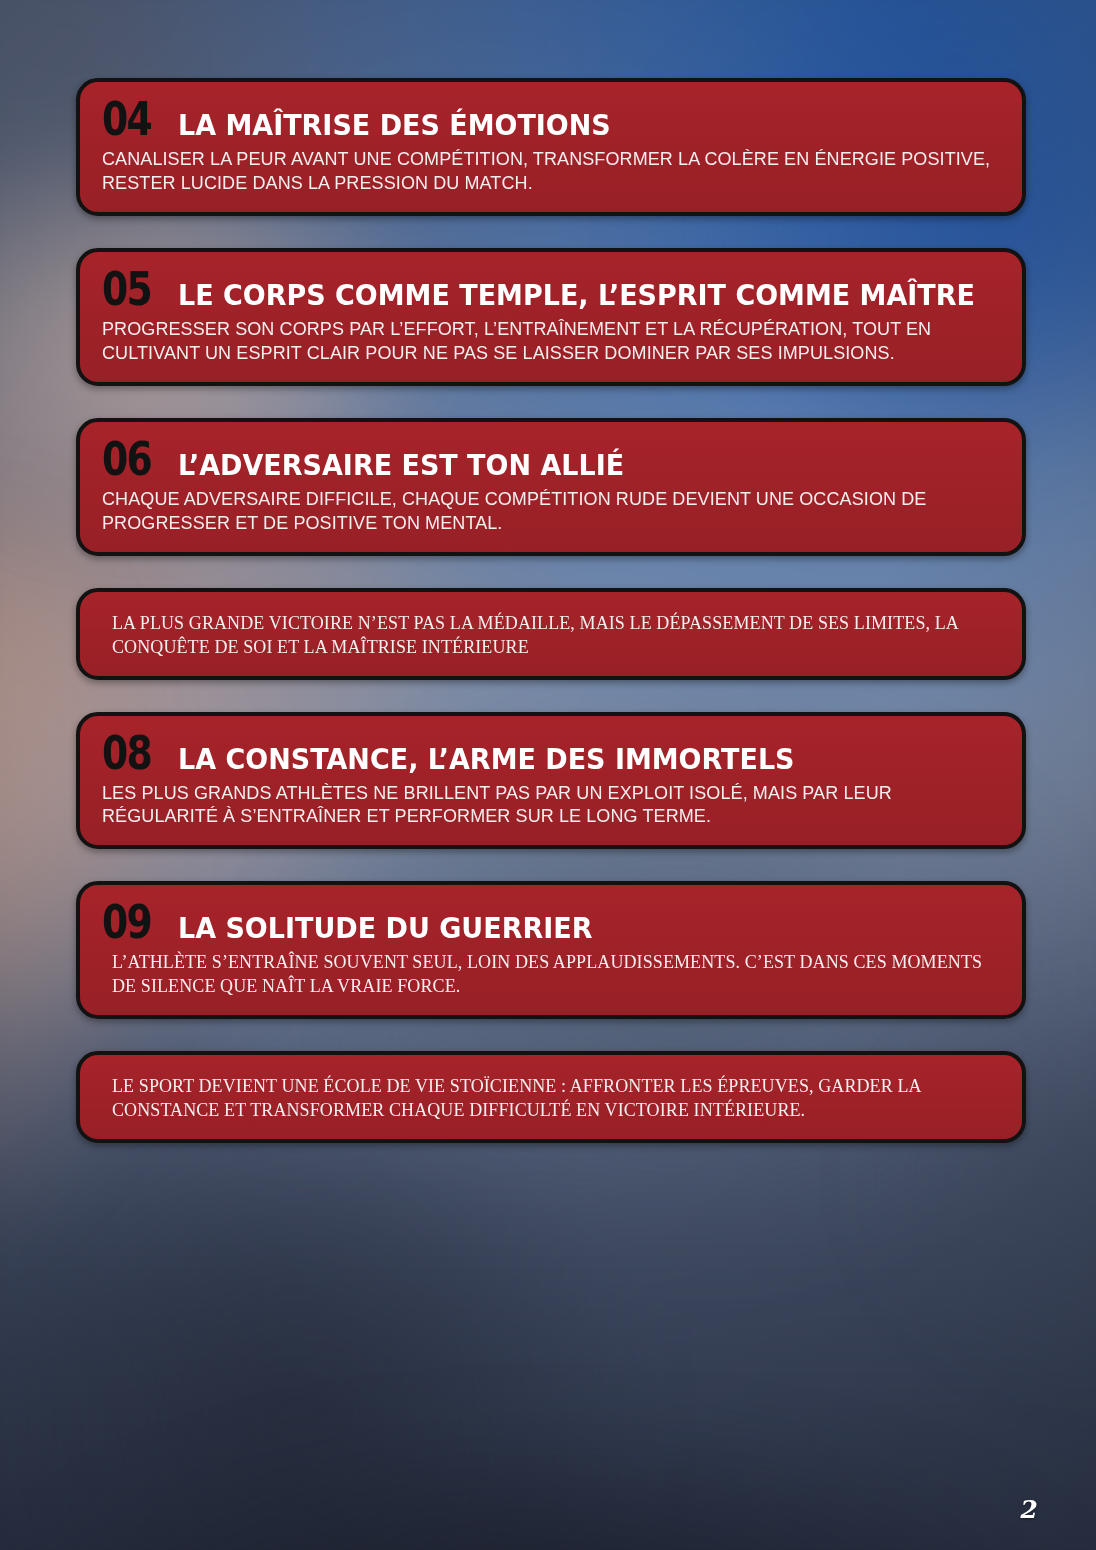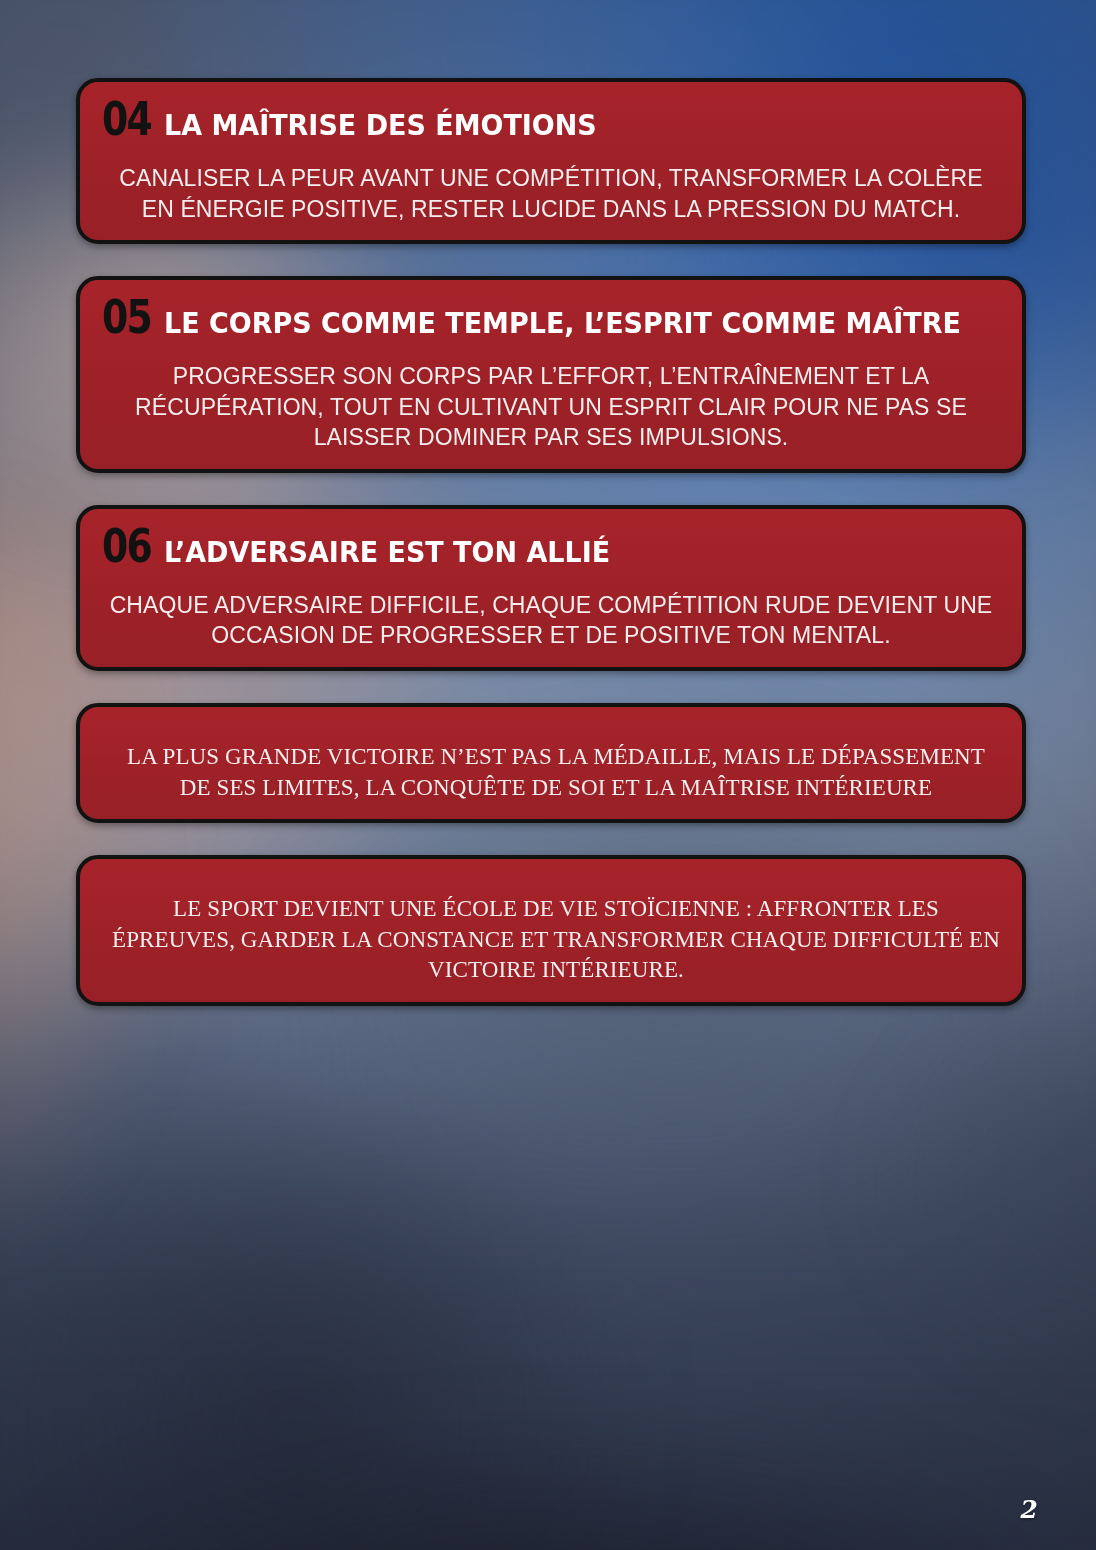--- a/index.html
+++ b/index.html
@@ -76,21 +76,21 @@
     border-radius: 22px;
     box-shadow: 0 3px 7px rgba(0,0,0,0.35);
     padding: 14px 22px 16px 22px;
     margin-bottom: 32px;
     box-sizing: border-box;
   }
 
   .card-head {
     display: flex;
     align-items: baseline;
-    gap: 4px;
+    gap: 18px;
     margin-bottom: 2px;
   }
 
   .card-num {
     font-family: "DejaVu Sans", sans-serif;
     font-weight: bold;
     font-size: 46px;
     line-height: 1;
     color: #121212;
     letter-spacing: -2px;
@@ -107,26 +107,25 @@
     line-height: 1.05;
     color: #ffffff;
     letter-spacing: 0px;
     transform: scaleX(0.93);
     transform-origin: left bottom;
     white-space: nowrap;
   }
 
   .card-body {
     font-family: "Liberation Sans", sans-serif;
-    font-size: 23px;
+    font-size: 18px;
     line-height: 1.33;
     color: #f4eeee;
     letter-spacing: 0.1px;
-    margin-top: 21px;
-    text-align: center;
+    margin-top: 6px;
   }
 
   .card.indent .card-body { padding-left: 10px; font-family: Liberation Serif, serif; }
 
   .page-number {
     position: absolute;
     right: 58px;
     bottom: 26px;
     font-family: "DejaVu Serif", serif;
     font-style: italic;
@@ -169,21 +168,35 @@
         <div class="card-num">06</div>
         <div class="card-title">L’ADVERSAIRE EST TON ALLIÉ</div>
       </div>
       <div class="card-body">CHAQUE ADVERSAIRE DIFFICILE, CHAQUE COMPÉTITION RUDE DEVIENT UNE OCCASION DE PROGRESSER ET DE POSITIVE TON MENTAL.</div>
     </div>
 
     <div class="card indent">
       <div class="card-body">LA PLUS GRANDE VICTOIRE N’EST PAS LA MÉDAILLE, MAIS LE DÉPASSEMENT DE SES LIMITES, LA CONQUÊTE DE SOI ET LA MAÎTRISE INTÉRIEURE</div>
     </div>
 
-
+    <div class="card">
+      <div class="card-head">
+        <div class="card-num">08</div>
+        <div class="card-title">LA CONSTANCE, L’ARME DES IMMORTELS</div>
+      </div>
+      <div class="card-body">LES PLUS GRANDS ATHLÈTES NE BRILLENT PAS PAR UN EXPLOIT ISOLÉ, MAIS PAR LEUR RÉGULARITÉ À S’ENTRAÎNER ET PERFORMER SUR LE LONG TERME.</div>
+    </div>
+
+    <div class="card indent">
+      <div class="card-head">
+        <div class="card-num">09</div>
+        <div class="card-title">LA SOLITUDE DU GUERRIER</div>
+      </div>
+      <div class="card-body">L’ATHLÈTE S’ENTRAÎNE SOUVENT SEUL, LOIN DES APPLAUDISSEMENTS. C’EST DANS CES MOMENTS DE SILENCE QUE NAÎT LA VRAIE FORCE.</div>
+    </div>
 
     <div class="card indent">
       <div class="card-body">LE SPORT DEVIENT UNE ÉCOLE DE VIE STOÏCIENNE : AFFRONTER LES ÉPREUVES, GARDER LA CONSTANCE ET TRANSFORMER CHAQUE DIFFICULTÉ EN VICTOIRE INTÉRIEURE.</div>
     </div>
 
   </div>
 
   <div class="page-number">2</div>
 
 </div>

